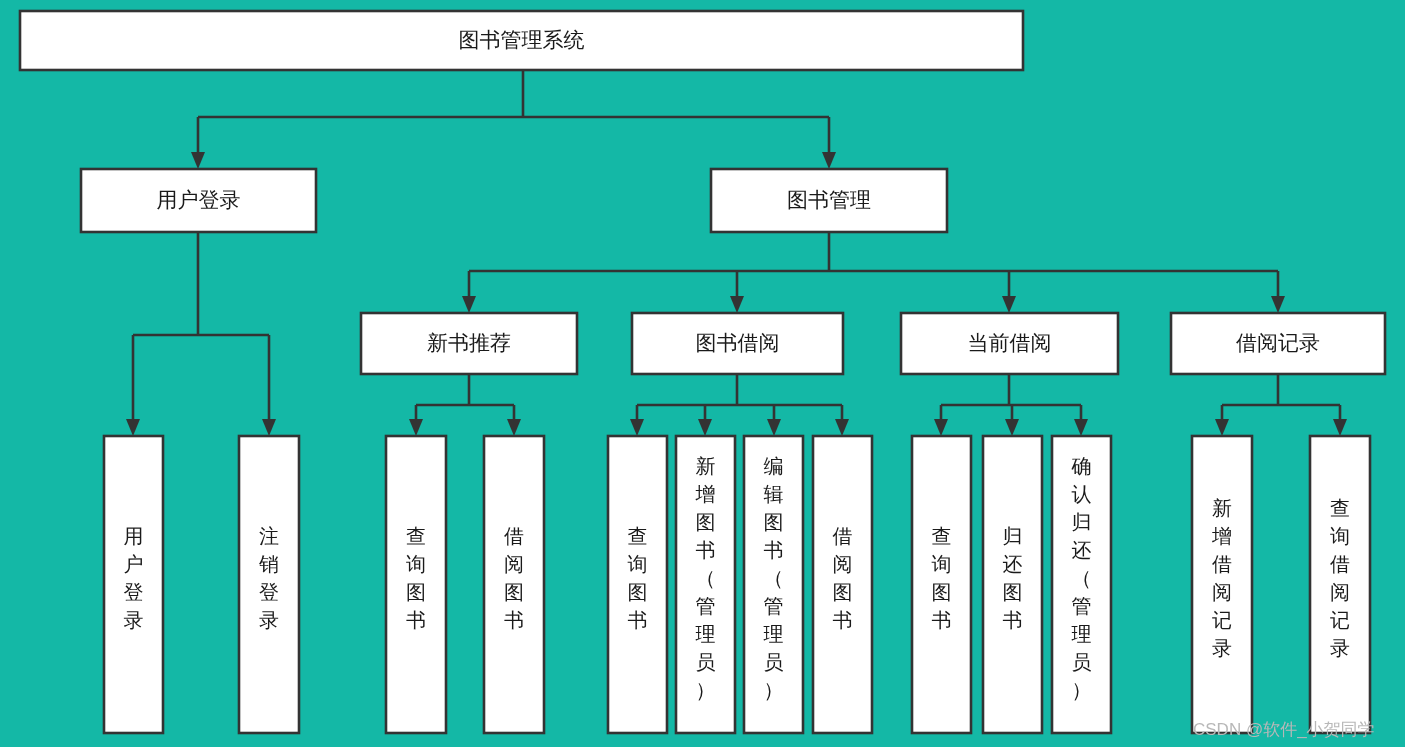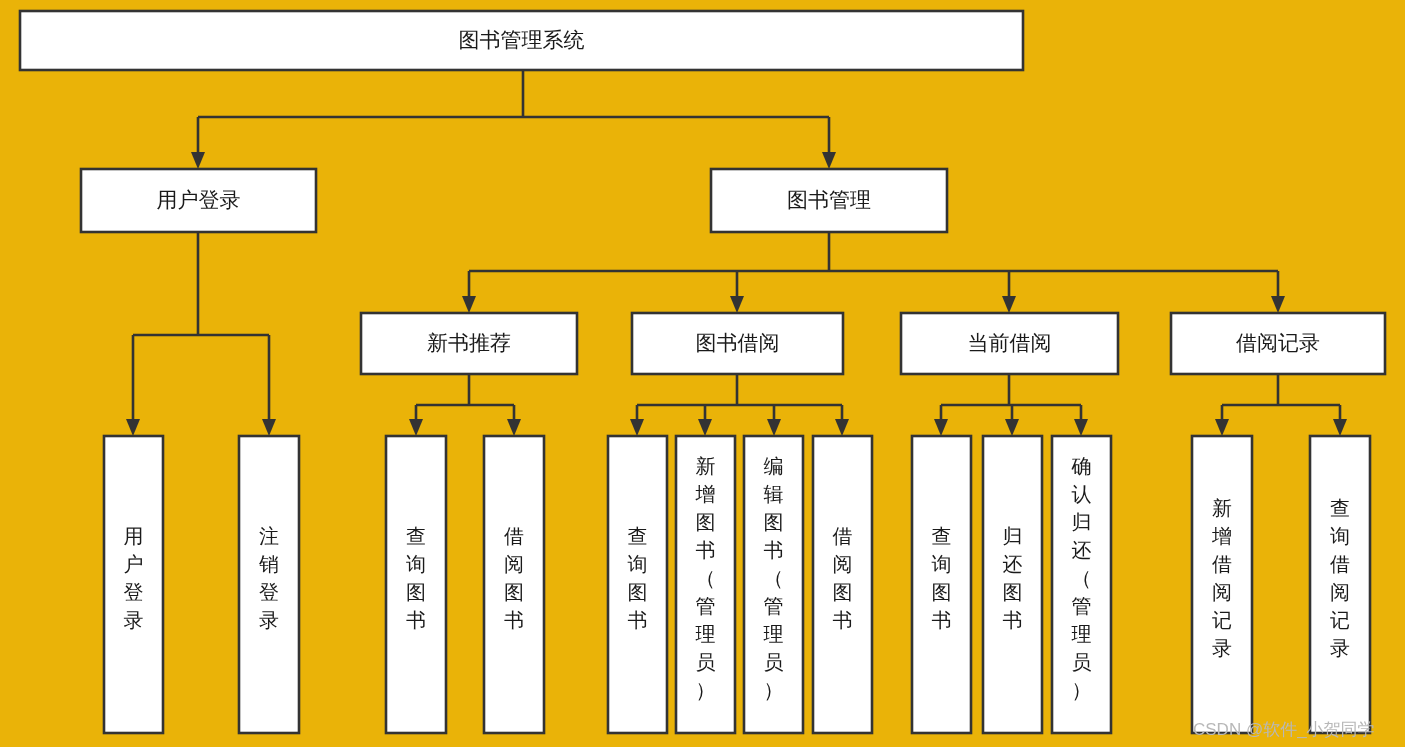--- a/index.html
+++ b/index.html
@@ -7,21 +7,21 @@
     padding: 0;
     background: #ffffff;
   }
   body {
     font-family: "Liberation Sans", "DejaVu Sans", sans-serif;
   }
   #diagram-root {
     position: relative;
     width: 1405px;
     height: 747px;
-    background: #eab308;
+    background: #14b8a6;
     overflow: hidden;
   }
   svg#tree-svg {
     position: absolute;
     left: 0;
     top: 0;
     width: 1405px;
     height: 747px;
     display: block;
   }

